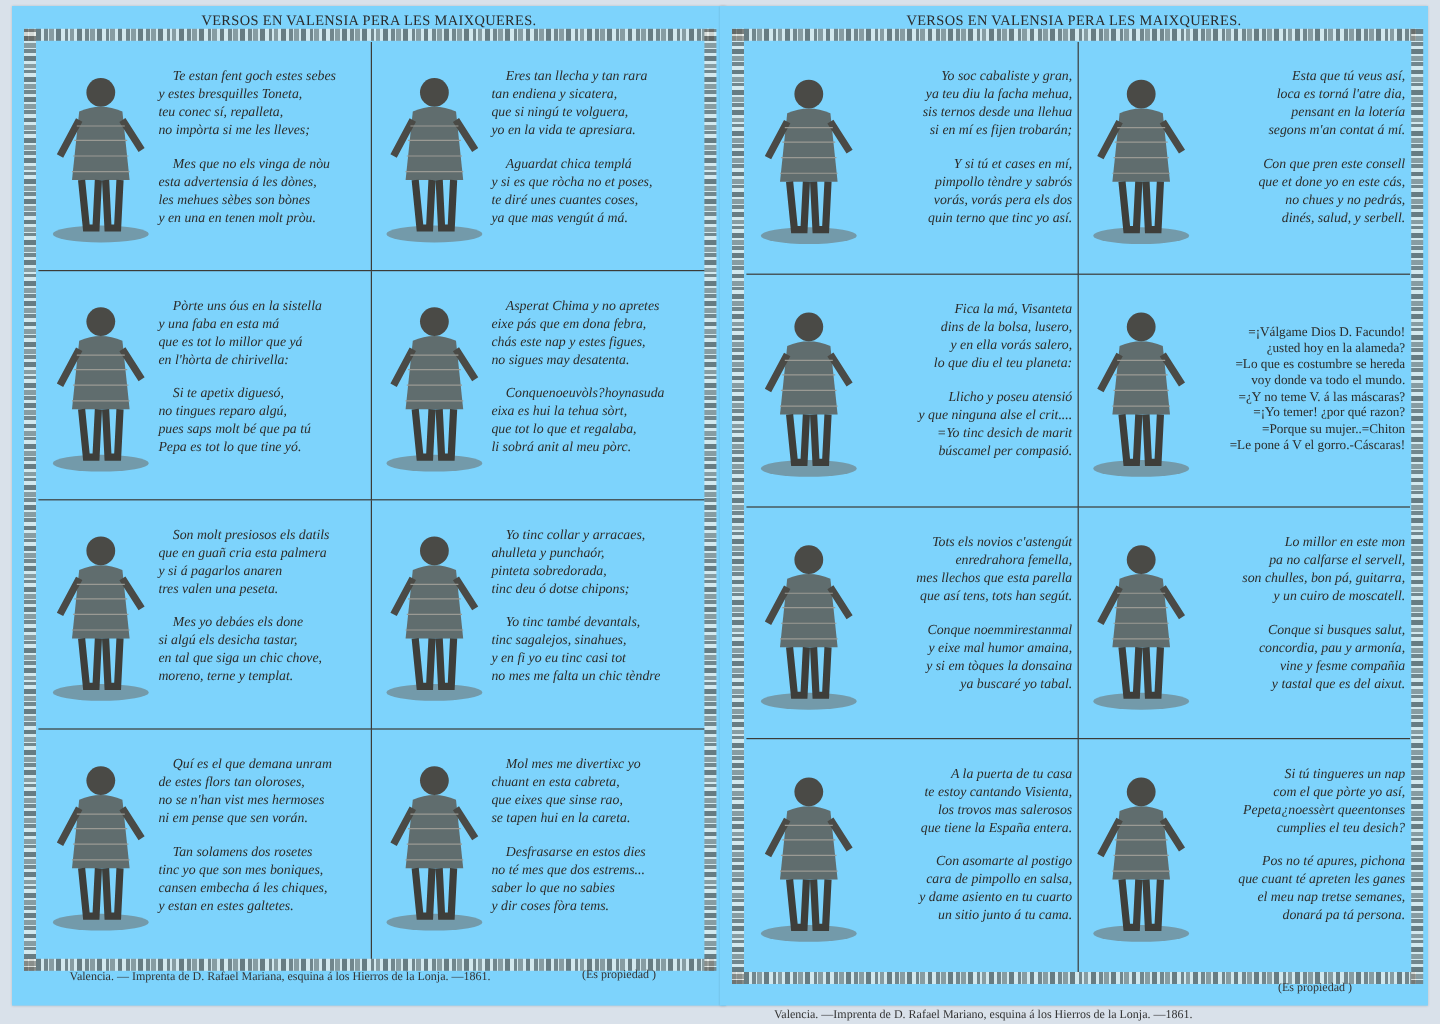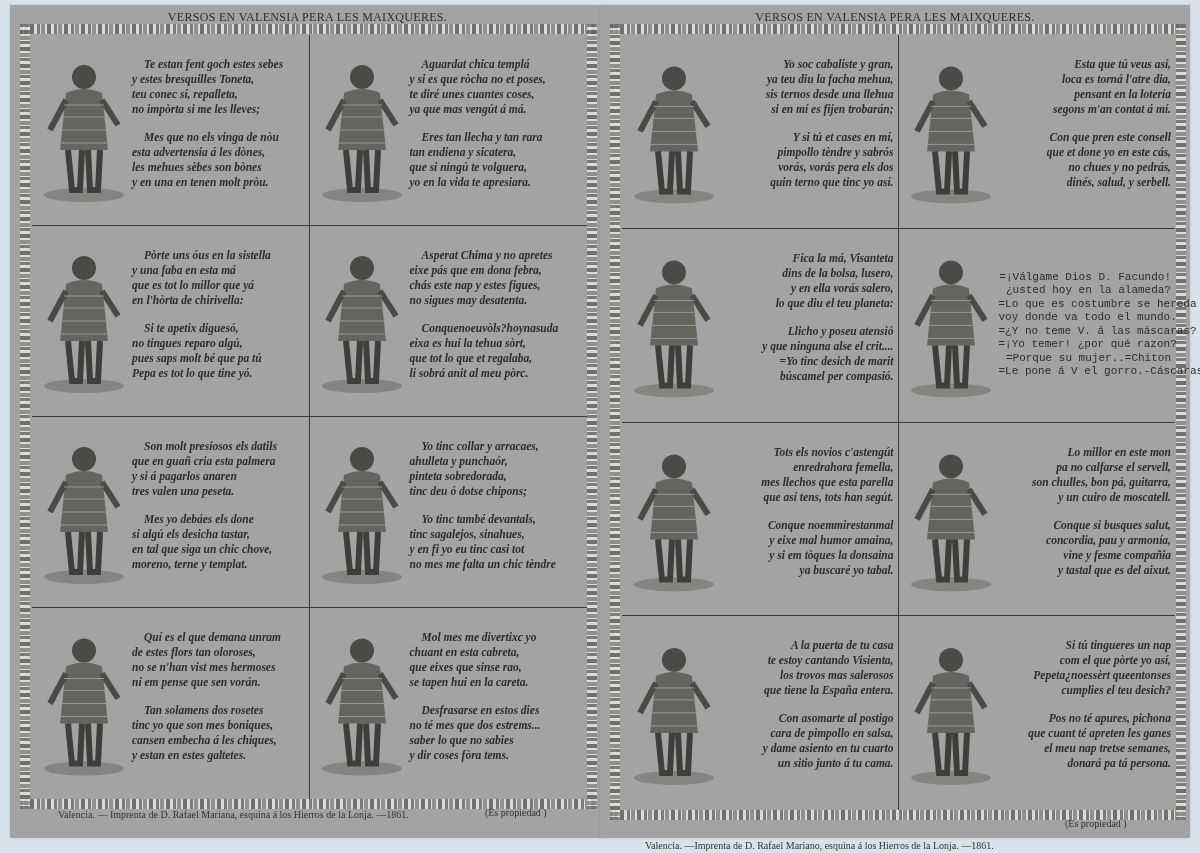--- a/index.html
+++ b/index.html
@@ -1,33 +1,33 @@
 <!DOCTYPE html>
 <html><head>
 <meta charset="utf-8">
 <style>
   html,body{margin:0;padding:0;}
   body{width:1200px;height:853px;background:#d9e1ea;position:relative;overflow:hidden;font-family:"Liberation Serif",serif;}
-  .sheet{position:absolute;background:#a3a3a3;box-shadow:0 0 2px rgba(0,0,0,.15);}
+  .sheet{position:absolute;background:#7dd3fc;box-shadow:0 0 2px rgba(0,0,0,.15);}
   .sheet.left{left:10px;top:5px;width:595px;height:833px;}
   .sheet.right{left:600px;top:5px;width:590px;height:833px;}
   .title{position:absolute;top:5px;left:0;right:0;text-align:center;font-size:12px;letter-spacing:.3px;color:#2b2b2b;font-family:"Liberation Serif",serif;}
   .border-h{position:absolute;height:10px;background:repeating-linear-gradient(90deg,#6d6d68 0 3px,#efefe9 3px 4px,#8a8a84 4px 8px,#efefe9 8px 10px,#5f5f5a 10px 14px,#efefe9 14px 17px);opacity:.75;}
   .border-v{position:absolute;width:10px;background:repeating-linear-gradient(0deg,#6d6d68 0 3px,#efefe9 3px 4px,#8a8a84 4px 8px,#efefe9 8px 10px,#5f5f5a 10px 14px,#efefe9 14px 17px);opacity:.75;}
   .grid{position:absolute;display:grid;grid-template-columns:1fr 1fr;grid-template-rows:repeat(4,1fr);}
   .cell{position:relative;border-bottom:1.5px solid #3b3b38;}
   .cell:nth-child(odd){border-right:1px solid #3b3b38;}
   .cell:nth-last-child(-n+2){border-bottom:none;}
   .fig{position:absolute;left:6px;top:10px;width:92px;bottom:10px;}
   .fig svg{width:100%;height:100%;}
-  .verse{position:absolute;left:100px;right:4px;top:22px;font-style:italic;font-weight:bold;font-size:11.5px;line-height:15px;color:#2c2c2a;white-space:nowrap;}
+  .verse{position:absolute;left:100px;right:4px;top:22px;font-style:italic;font-weight:normal;font-size:11.5px;line-height:15px;color:#2c2c2a;white-space:nowrap;}
   .verse p{margin:0 0 13px 0;}
   .verse .line{display:block;}
   .verse .line.indent{padding-left:12px;}
-  .verse.roman{font-style:normal;font-weight:normal;font-size:11px;line-height:13.5px;top:42px;font-family:Liberation Mono, monospace;}
+  .verse.roman{font-style:normal;font-weight:normal;font-size:11px;line-height:13.5px;top:42px;}
   .imprint{position:absolute;font-size:10px;color:#333;}
 </style>
 </head>
 <body>
 
 <div class="sheet left">
   <div class="title">VERSOS EN VALENSIA PERA LES MAIXQUERES.</div>
   <div class="border-h" style="left:10px;right:10px;top:19px;"></div>
   <div class="border-h" style="left:10px;right:10px;top:794px;"></div>
   <div class="border-v" style="left:10px;top:19px;height:785px;"></div>
@@ -61,30 +61,30 @@
         <div class="fig" title="masked-man-with-purse"><svg viewBox="0 0 92 150" preserveAspectRatio="xMidYMid meet">
   <ellipse cx="46" cy="140" rx="40" ry="7" fill="#6b6b66" opacity=".55"></ellipse>
   <circle cx="46" cy="22" r="12" fill="#4a4a46"></circle>
   <path d="M28 38 Q46 30 64 38 L70 95 L22 95 Z" fill="#5a5a55" opacity=".85"></path>
   <path d="M30 95 L34 135 L42 135 L44 95 M50 95 L52 135 L60 135 L62 95" stroke="#3e3e3a" stroke-width="6" fill="none"></path>
   <path d="M28 45 L12 75 M64 45 L80 70" stroke="#4a4a46" stroke-width="6"></path>
   <path d="M26 50 L66 50 M24 62 L68 62 M23 75 L69 75 M22 88 L70 88" stroke="#9a9a94" stroke-width="1"></path>
 </svg></div>
         <div class="verse">
           <p>
+            <span class="line indent">Eres tan llecha y tan rara</span>
+            <span class="line">tan endiena y sicatera,</span>
+            <span class="line">que si ningú te volguera,</span>
+            <span class="line">yo en la vida te apresiara.</span>
+          </p>
+          <p>
             <span class="line indent">Aguardat chica templá</span>
             <span class="line">y si es que ròcha no et poses,</span>
             <span class="line">te diré unes cuantes coses,</span>
             <span class="line">ya que mas vengút á má.</span>
-          </p>
-          <p>
-            <span class="line indent">Eres tan llecha y tan rara</span>
-            <span class="line">tan endiena y sicatera,</span>
-            <span class="line">que si ningú te volguera,</span>
-            <span class="line">yo en la vida te apresiara.</span>
           </p>
         </div>
       </div>
       <div class="cell">
         <div class="fig" title="man-holding-egg"><svg viewBox="0 0 92 150" preserveAspectRatio="xMidYMid meet">
   <ellipse cx="46" cy="140" rx="40" ry="7" fill="#6b6b66" opacity=".55"></ellipse>
   <circle cx="46" cy="22" r="12" fill="#4a4a46"></circle>
   <path d="M28 38 Q46 30 64 38 L70 95 L22 95 Z" fill="#5a5a55" opacity=".85"></path>
   <path d="M30 95 L34 135 L42 135 L44 95 M50 95 L52 135 L60 135 L62 95" stroke="#3e3e3a" stroke-width="6" fill="none"></path>
   <path d="M28 45 L12 75 M64 45 L80 70" stroke="#4a4a46" stroke-width="6"></path>

